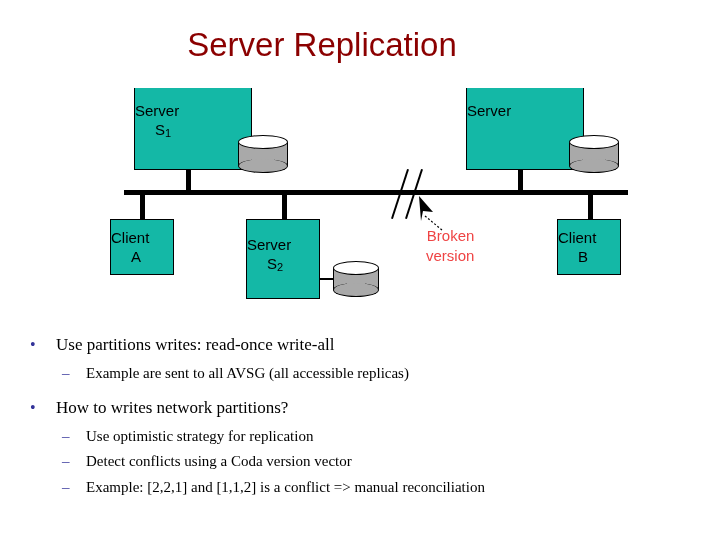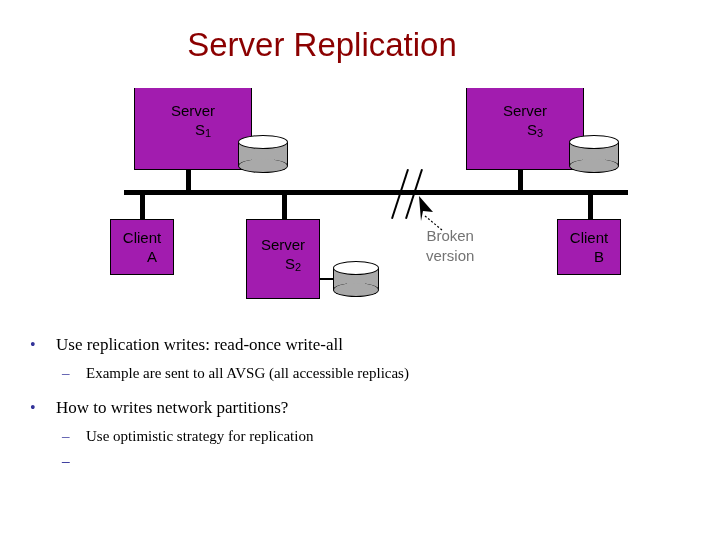--- a/index.html
+++ b/index.html
@@ -30,25 +30,24 @@
   .bus {
     position:absolute;
     left:124px; top:190px; width:504px; height:5px;
     background:#000;
   }
   .stub { position:absolute; background:#000; width:5px; }
 
   .nodebox {
     position:absolute;
     border:1.6px solid #000;
-    background:#a21caf;
+    background:#14b8a6;
     font-family:"Liberation Sans", sans-serif;
     font-size:15px;
     color:#000;
-    text-align:center;
     line-height:1.25;
     padding-top:6px;
   }
   
   .nodebox.open-top { border-top:none; }
 
   .nodebox .lbl { display:block; }
   .nodebox .sub { display:block;margin-left:20px; }
   .nodebox .sub sub { font-size:11px; vertical-align:-2px; }
 
@@ -84,23 +83,23 @@
   .slash {
     position:absolute;
     width:1.8px;
     background:#000;
     transform-origin:center;
   }
   .brk-label {
     position:absolute;
     font-family:"Liberation Sans", sans-serif;
     font-size:15px;
-    color:#737373;
+    color:#ef4444;
     line-height:1.3;
-    text-align:center;
+    text-align:right;
   }
 
   
   .bullets { position:absolute; left:0; top:333px; width:720px; }
   .b1 {
     position:relative;
     padding-left:56px;
     font-size:17px;
     color:#000;
     margin-bottom:4px;
@@ -147,21 +146,20 @@
     <div class="stub" style="left:282px; top:193px; height:26px;"></div>
     <div class="stub" style="left:588px; top:193px; height:26px;"></div>
 
     <div class="nodebox open-top" style="left:134px; top:88px; width:118px; height:82px; padding-top:14px;">
       <span class="lbl">Server</span>
       <span class="sub">S<sub>1</sub></span>
     </div>
 
     <div class="nodebox open-top" style="left:466px; top:88px; width:118px; height:82px; padding-top:14px;">
       <span class="lbl">Server</span>
-      <span class="sub">S<sub>3</sub></span>
     </div>
 
     <div class="nodebox" style="left:110px; top:219px; width:64px; height:56px; padding-top:9px;">
       <span class="lbl">Client</span>
       <span class="sub">A</span>
     </div>
 
     <div class="nodebox" style="left:246px; top:219px; width:74px; height:80px; padding-top:16px;">
       <span class="lbl">Server</span>
       <span class="sub">S<sub>2</sub></span>
@@ -207,21 +205,21 @@
       <span>Broken</span><br>
       <span>version</span>
     </div>
 
   </div>
 
   <div class="bullets">
 
     <div class="b1">
       <span class="mark">•</span>
-      <span>Use replication writes: read-once write-all</span>
+      <span>Use partitions writes: read-once write-all</span>
     </div>
 
     <div class="b2">
       <span class="mark">–</span>
       <span>Example are sent to all AVSG (all accessible replicas)</span>
     </div>
 
     <div class="gap"></div>
 
     <div class="b1">
@@ -229,24 +227,26 @@
       <span>How to writes network partitions?</span>
     </div>
 
     <div class="b2">
       <span class="mark">–</span>
       <span>Use optimistic strategy for replication</span>
     </div>
 
     <div class="b2">
       <span class="mark">–</span>
-    </div>
-
-    <div class="b2">
-      <span class="mark">–</span>
+      <span>Detect conflicts using a Coda version vector</span>
+    </div>
+
+    <div class="b2">
+      <span class="mark">–</span>
+      <span>Example: [2,2,1] and [1,1,2] is a conflict =&gt; manual reconciliation</span>
     </div>
 
   </div>
 
   <div class="footer">
     
     
     
     
   </div>

